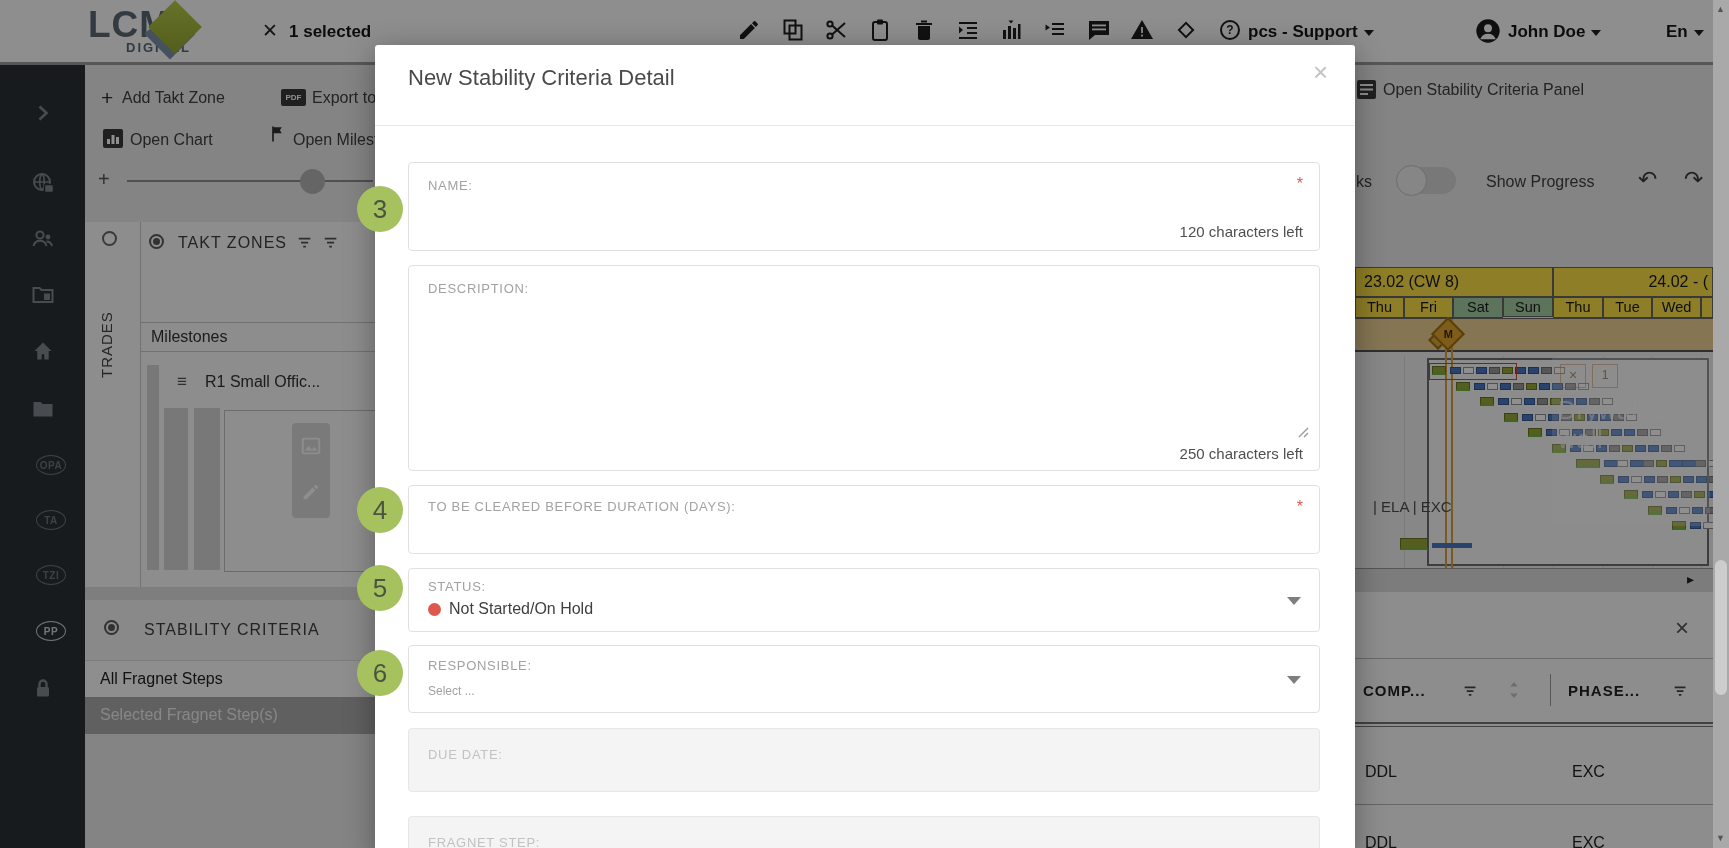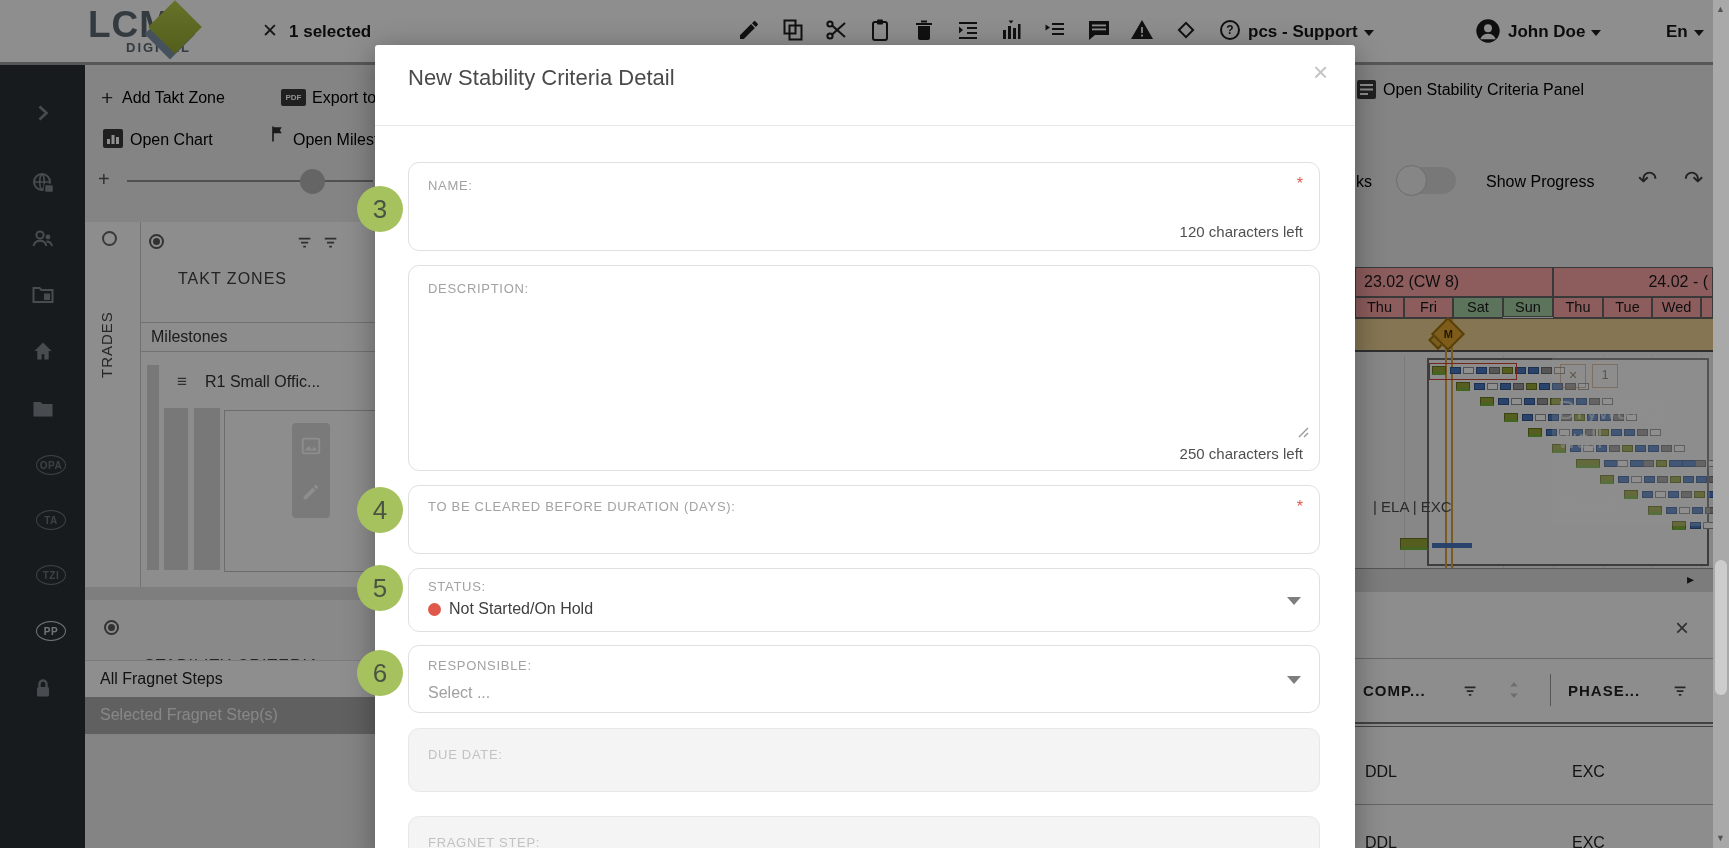--- a/index.html
+++ b/index.html
@@ -20,49 +20,49 @@
          border-right:5px solid transparent;border-top:6px solid #1f1f1f;vertical-align:middle;margin-left:6px;}
 
   
   #sidebar{position:absolute;left:0;top:65px;width:85px;height:783px;background:#2c3137;}
   .sb-ico{position:absolute;left:31px;color:#80868d;width:24px;height:24px;}
   .sb-badge{position:absolute;left:36px;width:30px;height:20px;border:1.5px solid #6e747b;
             border-radius:50%;color:#6e747b;font-size:10px;font-weight:700;text-align:center;
             line-height:20px;letter-spacing:.5px;box-sizing:border-box;}
 
   
-  .tb-txt{font-size:16px;color:#000000;}
+  .tb-txt{font-size:16px;color:#404040;}
   .mini-badge{position:absolute;background:#3a3a3a;border-radius:2px;color:#fff;
               font-weight:700;text-align:center;}
   #takt-panel{position:absolute;left:85px;top:222px;width:290px;height:365px;background:#fbfbfb;}
   .vline{position:absolute;background:#cccccc;}
   .radio-o{position:absolute;width:15px;height:15px;border:2px solid #5a5a5a;border-radius:50%;box-sizing:border-box;}
   .radio-o .dot{position:absolute;left:2px;top:2px;width:7px;height:7px;border-radius:50%;background:#5a5a5a;}
-  .panel-lbl{font-size:16px;letter-spacing:1px;color:#3f3f3f;margin-top:36px;}
+  .panel-lbl{font-size:16px;letter-spacing:1px;color:#3f3f3f;}
   .gbar{position:absolute;background:#d6d6d6;}
 
   
-  .cal-cell{position:absolute;box-sizing:border-box;border:1.5px solid #666;background:#fca5a5;
+  .cal-cell{position:absolute;box-sizing:border-box;border:1.5px solid #666;background:#fde047;
             font-size:14.5px;color:#1a1a1a;text-align:center;}
   .cal-cell.wkend{background:#a4cfa4;}
   .toggle{position:absolute;width:58px;height:27px;border-radius:14px;background:#d6d6d6;}
   .knob{position:absolute;width:31px;height:31px;border-radius:50%;background:#efefef;border:1px solid #c2c2c2;box-sizing:border-box;}
 
   
   .tblhead{font-size:15px;font-weight:700;letter-spacing:1px;color:#222;}
   .tblcell{font-size:16px;color:#222;}
 
   
   #dim{position:absolute;left:0;top:0;width:1729px;height:848px;background:rgba(0,0,0,0.44);z-index:5;}
   #vscroll{position:absolute;left:1713px;top:0;width:16px;height:848px;background:#a9a9a9;z-index:6;}
 
   
   #modal{position:absolute;left:375px;top:45px;width:980px;height:812px;background:#ffffff;
          z-index:10;border-radius:3px;box-shadow:0 6px 30px rgba(0,0,0,.35);}
-  .field{position:absolute;left:33px;width:912px;border:1px solid #e0e0e0;border-radius:11px;
+  .field{position:absolute;left:33px;width:912px;border:1px solid #e0e0e0;border-radius:4px;
          background:#fff;box-sizing:border-box;}
   .field.dis{background:#f4f4f4;border-color:#e7e7e7;}
   .flabel{position:absolute;left:19px;font-size:13px;letter-spacing:.7px;color:#a2a2a2;}
   .flabel.dis{color:#c2c2c2;}
   .fcounter{position:absolute;right:16px;font-size:15px;color:#4f4f4f;}
   .fast{position:absolute;right:16px;top:12px;color:#e0584b;font-size:16px;}
   .fcaret{position:absolute;right:18px;width:0;height:0;border-left:7px solid transparent;
           border-right:7px solid transparent;border-top:8px solid #7e7e7e;}
 
   
@@ -493,21 +493,21 @@
 
     <div class="field" style="top:523px;height:64px;">
       <span class="flabel" style="top:10px;">STATUS:</span>
       <span class="abs" style="left:19px;top:34px;width:13px;height:13px;border-radius:50%;background:#e0584b;"></span>
       <span class="abs" style="left:40px;top:31px;font-size:16px;color:#3f3f3f;">Not Started/On Hold</span>
       <span class="fcaret" style="top:28px;"></span>
     </div>
 
     <div class="field" style="top:600px;height:68px;">
       <span class="flabel" style="top:12px;">RESPONSIBLE:</span>
-      <span class="abs" style="left:19px;top:38px;font-size:16px;color:#a0a0a0;">Select ...</span>
+      <span class="abs" style="left:19px;top:38px;font-size:12px;color:#a0a0a0;">Select ...</span>
       <span class="fcaret" style="top:30px;"></span>
     </div>
 
     <div class="field dis" style="top:683px;height:64px;">
       <span class="flabel dis" style="top:18px;">DUE DATE:</span>
     </div>
 
     <div class="field dis" style="top:771px;height:77px;">
       <span class="flabel dis" style="top:18px;">FRAGNET STEP:</span>
     </div>

